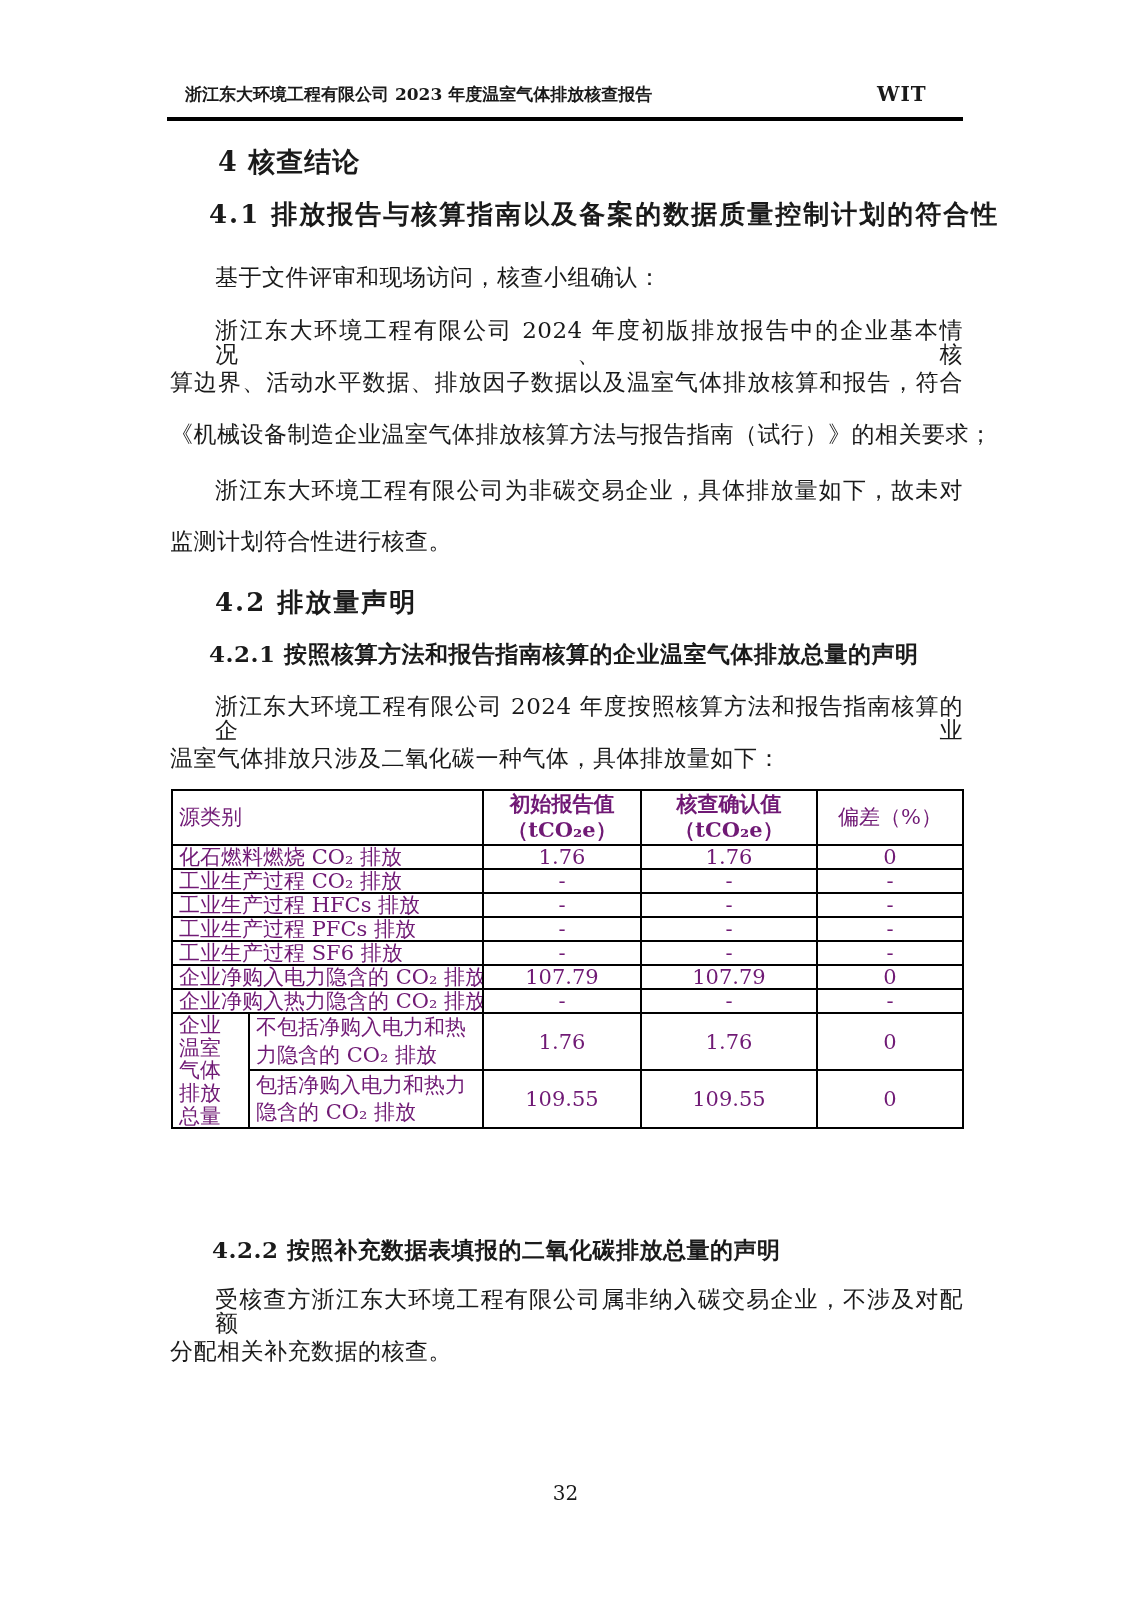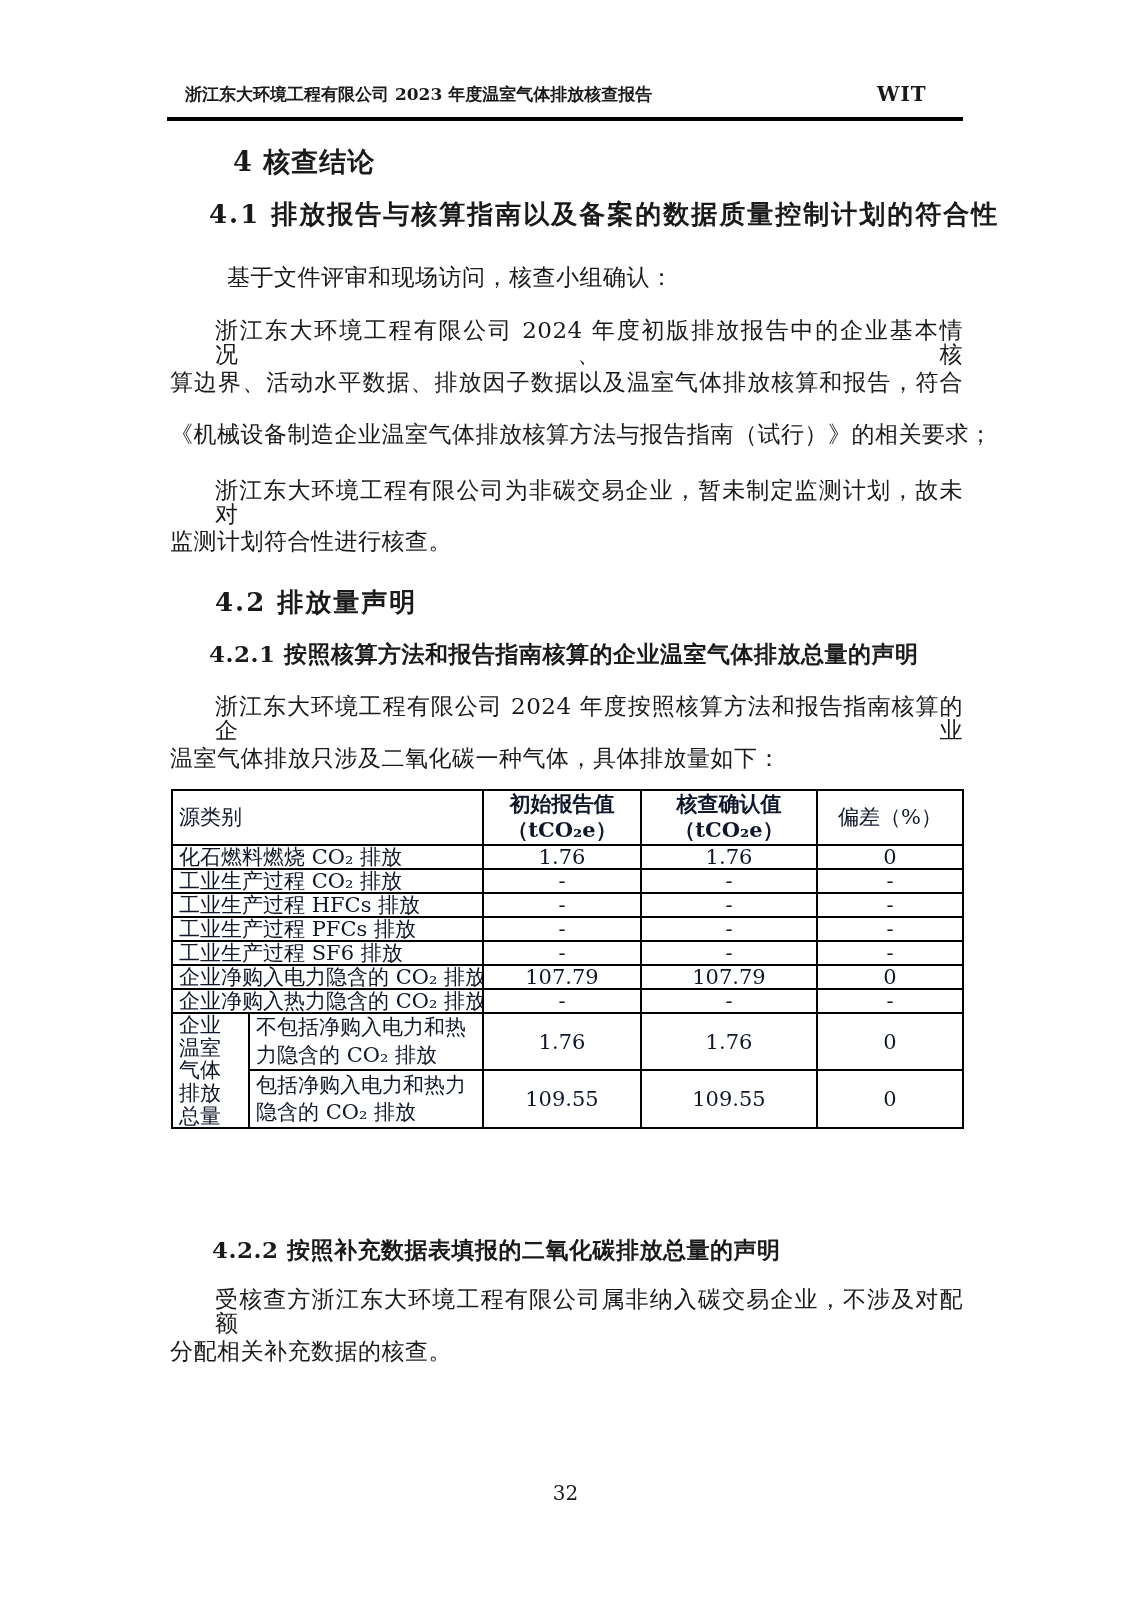--- a/index.html
+++ b/index.html
@@ -15,51 +15,51 @@
   .rule{position:absolute;background:#000;}
   .h1{font-size:27px;font-weight:700;letter-spacing:1px;}
   .h2{font-size:26px;font-weight:700;letter-spacing:2px;}
   .h3{font-size:26px;font-weight:700;letter-spacing:2px;}
   .h4{font-size:23px;font-weight:700;letter-spacing:0.5px;}
   .body-line{font-size:23px;letter-spacing:0.5px;}
   .pgnum{font-size:20px;text-align:center;}
 
   table.emis{
     border-collapse:collapse;table-layout:fixed;
-    font-size:21px;color:#0f172a;
+    font-size:21px;color:#701a75;
   }
   table.emis td{
     border:2px solid #000;padding:0 6px;vertical-align:middle;
     overflow:hidden;
   }
   td.lbl{text-align:left;padding-left:10px;}
   td.val{text-align:center;}
   td.chead{text-align:center;font-weight:700;white-space:pre-line;line-height:1.25;}
   td.chead-n{text-align:center;font-weight:400;}
   td.vert{white-space:pre-line;line-height:1.08;text-align:left;padding-left:9px;}
   td.sub{white-space:pre-line;line-height:1.3;text-align:left;padding-left:10px;}
 </style>
 </head>
 <body>
 
 <div class="abs hdr-title" style="left:185px;top:86px;">浙江东大环境工程有限公司 2023 年度温室气体排放核查报告</div>
 <div class="abs hdr-logo" style="left:877px;top:84px;">WIT</div>
 <div class="rule" style="left:167px;top:117px;width:796px;height:4px;"></div>
 
-<div class="abs h1" style="left:218px;top:148px;margin-left:15px;">4 核查结论</div>
+<div class="abs h1" style="left:218px;top:148px;">4 核查结论</div>
 
 <div class="abs h2" style="left:209px;top:201px;">4.1 排放报告与核算指南以及备案的数据质量控制计划的符合性</div>
 
-<div class="abs body-line" style="left:215px;top:265px;margin-left:12px;">基于文件评审和现场访问，核查小组确认：</div>
+<div class="abs body-line" style="left:215px;top:265px;">基于文件评审和现场访问，核查小组确认：</div>
 
 <div class="abs body-line just" style="left:215px;top:318px;width:748px;">浙江东大环境工程有限公司 2024 年度初版排放报告中的企业基本情况、核</div>
 <div class="abs body-line just" style="left:170px;top:370px;width:793px;">算边界、活动水平数据、排放因子数据以及温室气体排放核算和报告，符合</div>
 <div class="abs body-line" style="left:170px;top:422px;">《机械设备制造企业温室气体排放核算方法与报告指南（试行）》的相关要求；</div>
 
-<div class="abs body-line just" style="left:215px;top:478px;width:748px;">浙江东大环境工程有限公司为非碳交易企业，暂未制定监测计划，故未对</div>
+<div class="abs body-line just" style="left:215px;top:478px;width:748px;">浙江东大环境工程有限公司为非碳交易企业，具体排放量如下，故未对</div>
 <div class="abs body-line" style="left:170px;top:529px;">监测计划符合性进行核查。</div>
 
 <div class="abs h3" style="left:215px;top:589px;">4.2 排放量声明</div>
 
 <div class="abs h4" style="left:209px;top:642px;">4.2.1 按照核算方法和报告指南核算的企业温室气体排放总量的声明</div>
 
 <div class="abs body-line just" style="left:215px;top:694px;width:748px;">浙江东大环境工程有限公司 2024 年度按照核算方法和报告指南核算的企业</div>
 <div class="abs body-line" style="left:170px;top:746px;">温室气体排放只涉及二氧化碳一种气体，具体排放量如下：</div>
 
 <table class="emis abs" style="left:171px;top:789px;width:791px;">

